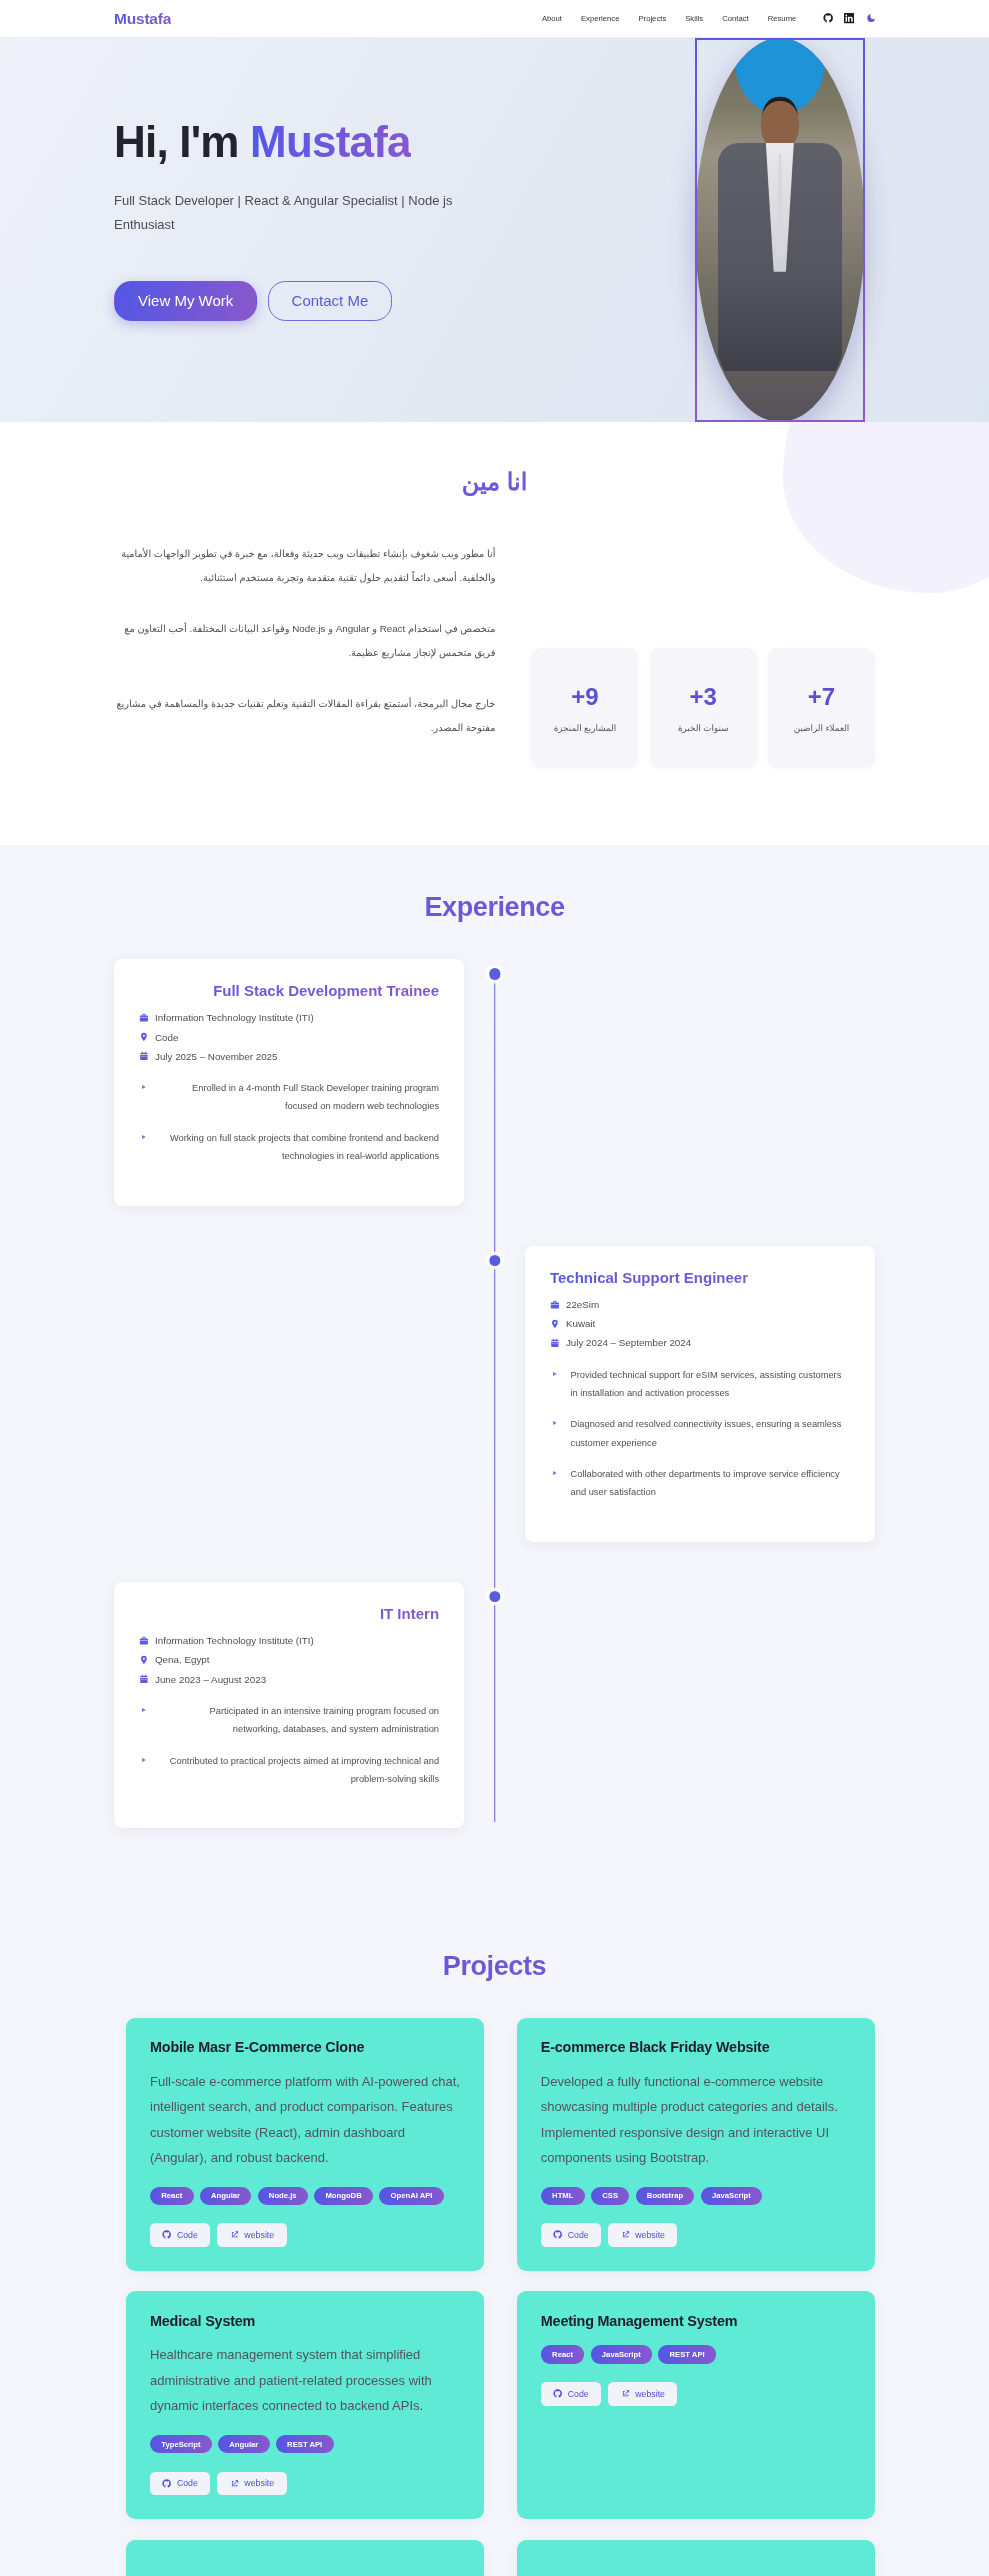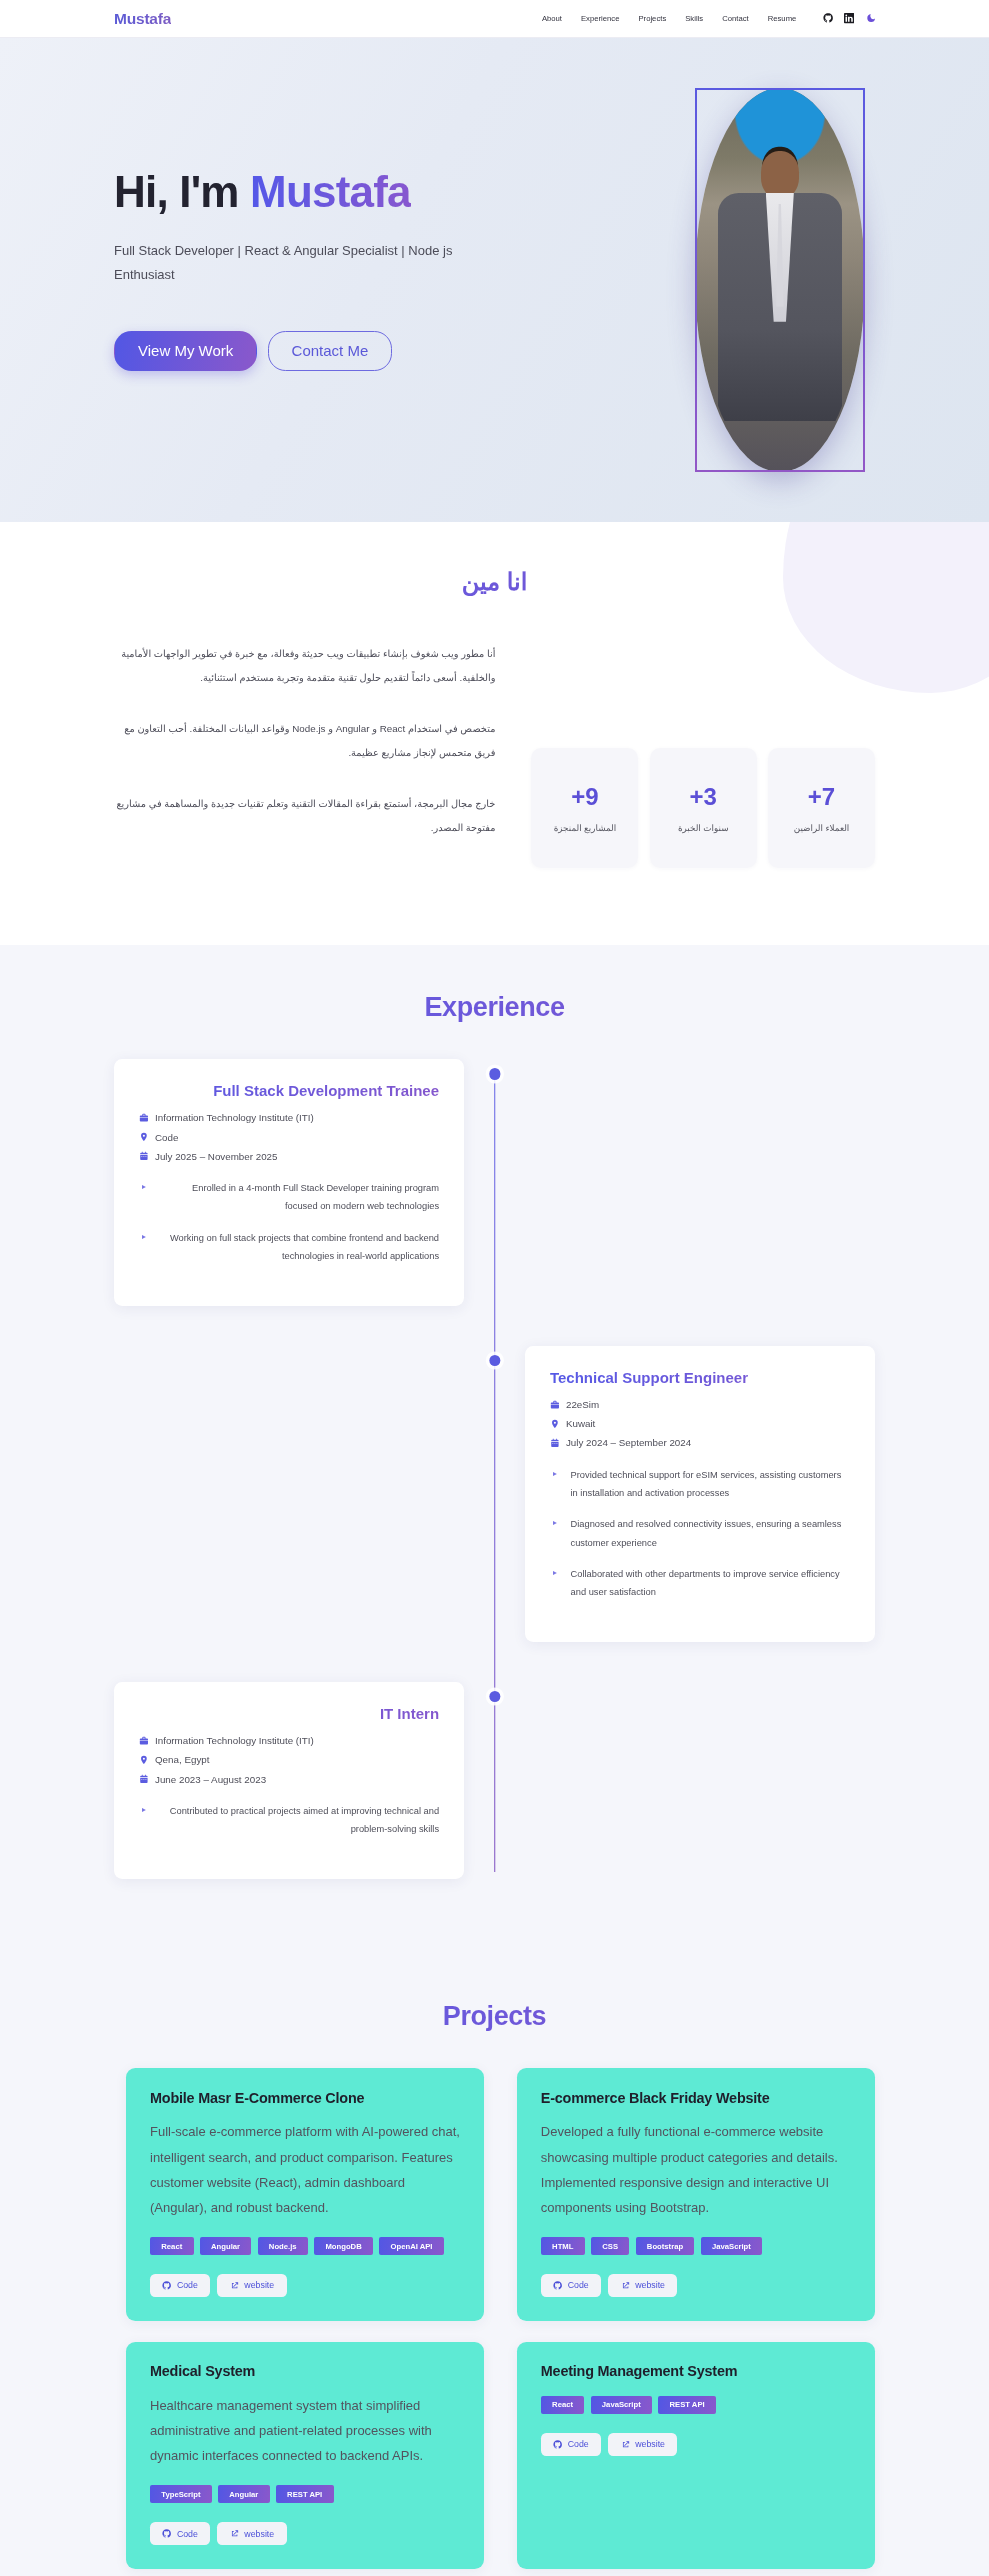--- a/index.html
+++ b/index.html
@@ -46,21 +46,21 @@
     padding:2.1px 1px;
   }
   .nav-icons { display:flex; align-items:center; gap:11.3px; margin-left:8.2px; }
   .nav-icon { width:10.3px; height:10.3px; display:block; color:#1c1c22; }
   .nav-icon svg { width:100%; height:100%; display:block; fill:currentColor; }
   .theme-toggle { color:#6b4fd8; }
 
   
   .hero {
     position:relative;
-    height:484px;
+    height:384px;
     background:linear-gradient(120deg,#eef1f8 0%,#e5eaf4 40%,#dde5f0 100%);
     overflow:hidden;
     padding:0 114px;
     display:flex;
     align-items:center;
   }
   .hero-inner {
     width:100%;
     display:flex;
     align-items:center;
@@ -330,21 +330,21 @@
   }
   .proj-title { font-size:14.4px; font-weight:800; color:#1f1f2b; letter-spacing:-0.2px; }
   .proj-desc { margin-top:13.4px; font-size:13px; line-height:1.95; color:#53535e; }
   .tags { margin-top:16.5px; display:flex; flex-wrap:wrap; gap:6.2px; }
   .tag {
     background:linear-gradient(100deg,#5257e4,#8a58cb);
     color:#fff;
     font-size:7.7px;
     font-weight:600;
     padding:4.6px 11.3px;
-    border-radius:2px;
+    border-radius:9px;
     white-space:nowrap;
   }
   .proj-links { margin-top:18.5px; display:flex; gap:7.2px; }
   .plink {
     display:inline-flex; align-items:center; gap:5.2px;
     background:#f2f3f8;
     border-radius:5.2px;
     padding:6.7px 12.4px;
     font-size:8.8px;
     color:#4b4fd8;
@@ -530,20 +530,21 @@
         </div>
         <div class="exp-meta">
           <span class="ic">
               <svg viewBox="0 0 24 24">
                 <path d="M7 2v2H5a2 2 0 0 0-2 2v2h18V6a2 2 0 0 0-2-2h-2V2h-2v2H9V2H7zM3 10v10a2 2 0 0 0 2 2h14a2 2 0 0 0 2-2V10H3zm3 3h2v2H6v-2zm5 0h2v2h-2v-2zm5 0h2v2h-2v-2z"></path>
               </svg>
             </span>
           <span>June 2023 – August 2023</span>
         </div>
         <ul class="exp-bullets">
+          <li>Participated in an intensive training program focused on networking, databases, and system administration</li>
           <li>Contributed to practical projects aimed at improving technical and problem-solving skills</li>
         </ul>
       </div>
     </div>
   </div>
 </section>
 
 <section class="projects">
   <h2 class="section-title">Projects</h2>
   <div class="proj-grid">

